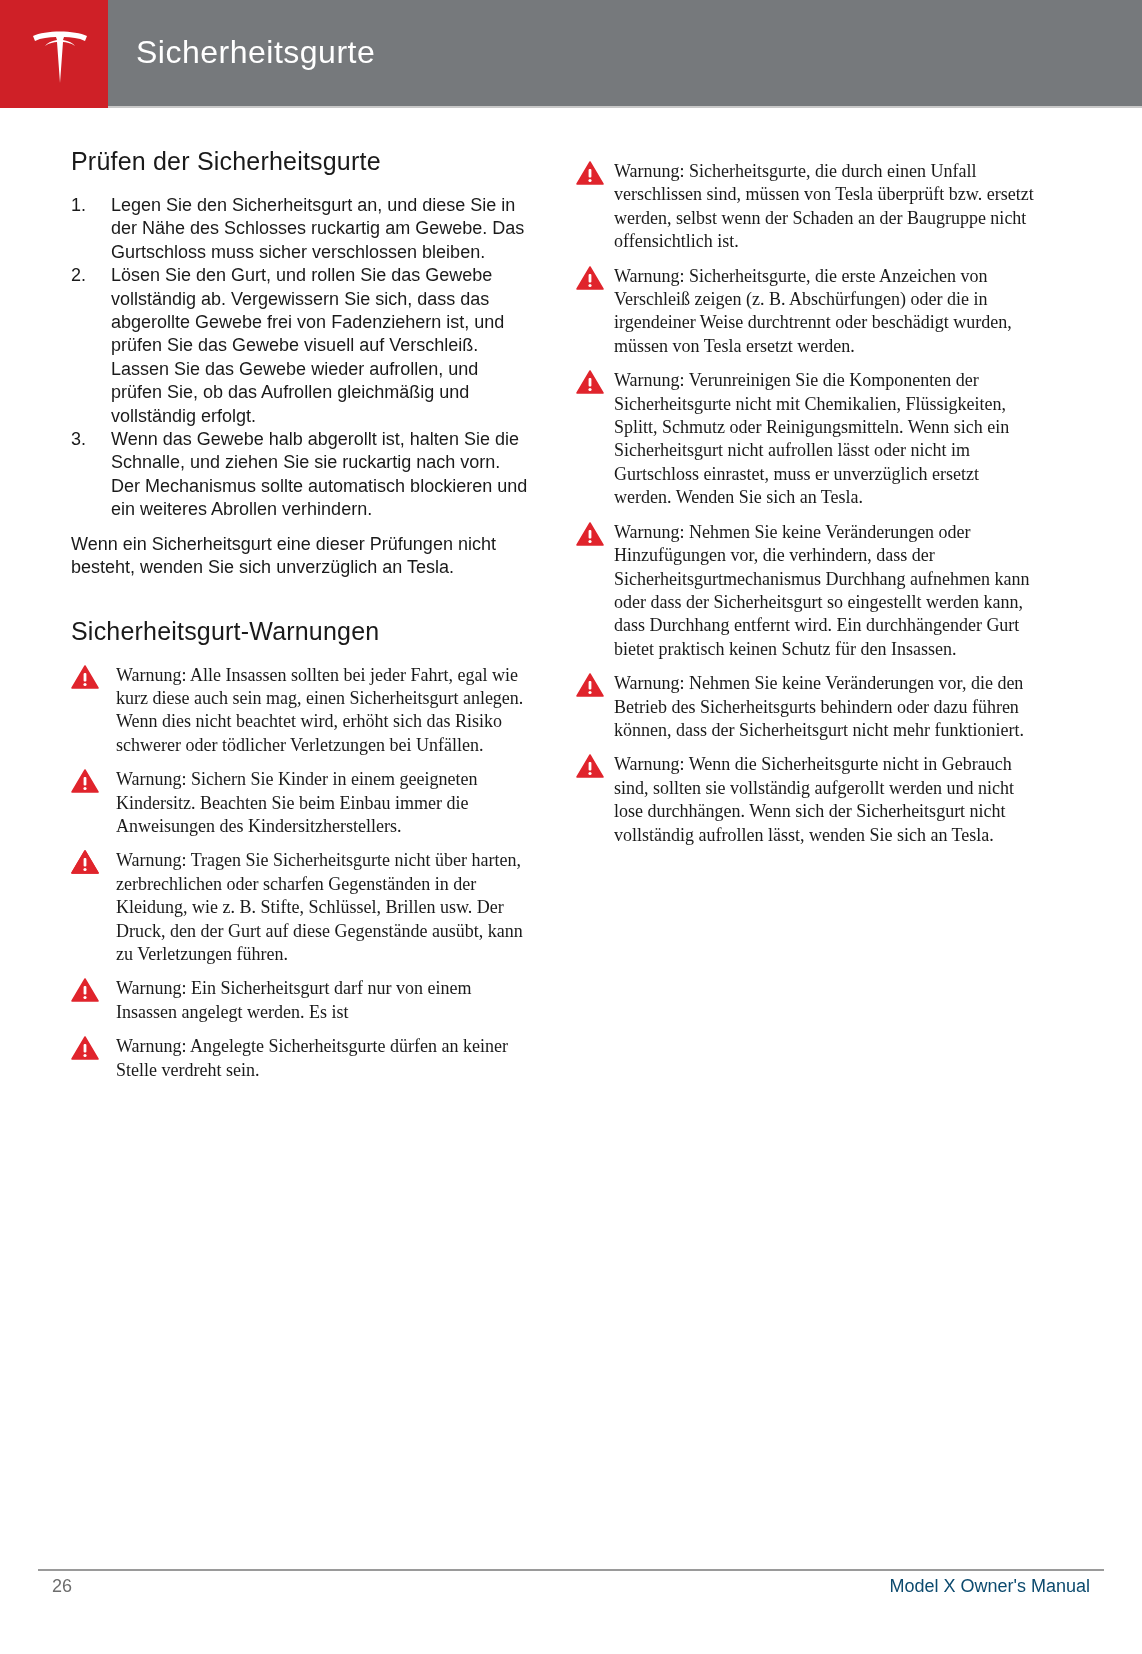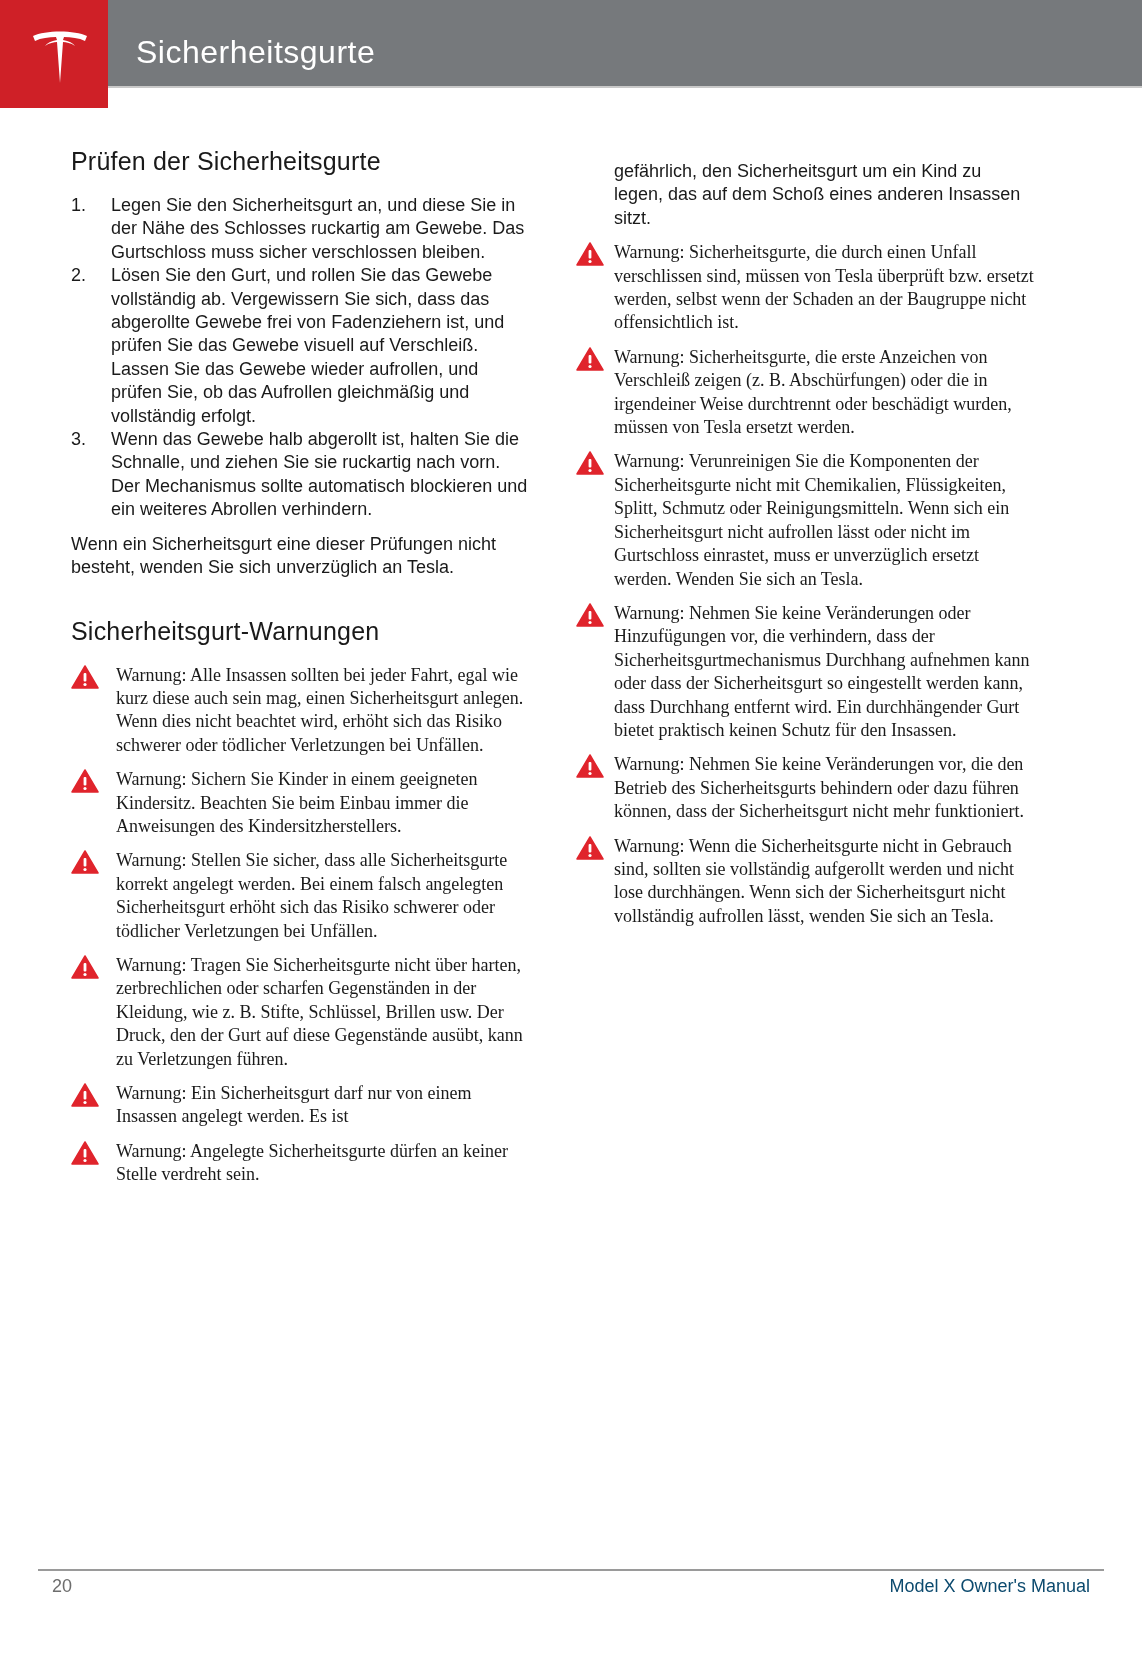--- a/index.html
+++ b/index.html
@@ -1,18 +1,18 @@
 <!DOCTYPE html>
 <html><head>
 <meta charset="utf-8">
 <style>
   html, body { margin: 0; padding: 0; background: #ffffff; }
   body { width: 1142px; height: 1654px; position: relative; overflow: hidden;
          font-family: "Liberation Sans", "DejaVu Sans", sans-serif; color: #1a1a1a; }
-  .header { position: absolute; left: 0; top: 0; width: 1142px; height: 88px; background: #76797c;
+  .header { position: absolute; left: 0; top: 0; width: 1142px; height: 108px; background: #76797c;
             border-bottom: 2px solid #c9c9c9; box-sizing: border-box; }
   .logo-block { position: absolute; left: 0; top: 0; width: 108px; height: 108px; background: #cf2027; }
   .logo-block svg { position: absolute; left: 31px; top: 30px; width: 58px; height: 54px; }
   .header-title { position: absolute; left: 136px; top: 34px; font-size: 32px; color: #ffffff;
                   letter-spacing: 0.5px; font-weight: normal; }
   .col { position: absolute; font-size: 18px; line-height: 23.4px; }
   .col-left { left: 71px; top: 146px; width: 460px; }
   .col-right { left: 614px; top: 160px; width: 420px; }
   h2 { font-size: 25px; font-weight: normal; margin: 0 0 18px 0; line-height: 30px; letter-spacing: 0.2px; }
   p { margin: 0 0 11px 0; }
@@ -68,41 +68,40 @@
         </svg><span>Warnung: Alle Insassen sollten bei jeder Fahrt, egal wie kurz diese auch sein mag, einen Sicherheitsgurt anlegen. Wenn dies nicht beachtet wird, erhöht sich das Risiko schwerer oder tödlicher Verletzungen bei Unfällen.</span></div>
       <div class="warn"><svg class="icon" viewBox="0 0 28 24">
           <path d="M14 1 L27 23 L1 23 Z" fill="#e0242c" stroke="#e0242c" stroke-linejoin="round" stroke-width="1.5"></path>
           <rect x="12.6" y="8" width="2.8" height="8.5" rx="1" fill="#ffffff"></rect>
           <circle cx="14" cy="19.5" r="1.6" fill="#ffffff"></circle>
         </svg><span>Warnung: Sichern Sie Kinder in einem geeigneten Kindersitz. Beachten Sie beim Einbau immer die Anweisungen des Kindersitzherstellers.</span></div>
       <div class="warn"><svg class="icon" viewBox="0 0 28 24">
           <path d="M14 1 L27 23 L1 23 Z" fill="#e0242c" stroke="#e0242c" stroke-linejoin="round" stroke-width="1.5"></path>
           <rect x="12.6" y="8" width="2.8" height="8.5" rx="1" fill="#ffffff"></rect>
           <circle cx="14" cy="19.5" r="1.6" fill="#ffffff"></circle>
-        </svg><span>Warnung: Stellen Sie sicher, dass alle Sicherheitsgurte korrekt angelegt werden. Bei einem falsch angelegten Sicherheitsgurt erhöht sich das Risiko schwerer oder tödlicher Verletzungen bei Unfällen.</span></div>
+        </svg></div>
       <div class="warn"><svg class="icon" viewBox="0 0 28 24">
           <path d="M14 1 L27 23 L1 23 Z" fill="#e0242c" stroke="#e0242c" stroke-linejoin="round" stroke-width="1.5"></path>
           <rect x="12.6" y="8" width="2.8" height="8.5" rx="1" fill="#ffffff"></rect>
           <circle cx="14" cy="19.5" r="1.6" fill="#ffffff"></circle>
         </svg><span>Warnung: Tragen Sie Sicherheitsgurte nicht über harten, zerbrechlichen oder scharfen Gegenständen in der Kleidung, wie z. B. Stifte, Schlüssel, Brillen usw. Der Druck, den der Gurt auf diese Gegenstände ausübt, kann zu Verletzungen führen.</span></div>
       <div class="warn"><svg class="icon" viewBox="0 0 28 24">
           <path d="M14 1 L27 23 L1 23 Z" fill="#e0242c" stroke="#e0242c" stroke-linejoin="round" stroke-width="1.5"></path>
           <rect x="12.6" y="8" width="2.8" height="8.5" rx="1" fill="#ffffff"></rect>
           <circle cx="14" cy="19.5" r="1.6" fill="#ffffff"></circle>
         </svg><span>Warnung: Ein Sicherheitsgurt darf nur von einem Insassen angelegt werden. Es ist</span></div>
       <div class="warn"><svg class="icon" viewBox="0 0 28 24">
           <path d="M14 1 L27 23 L1 23 Z" fill="#e0242c" stroke="#e0242c" stroke-linejoin="round" stroke-width="1.5"></path>
           <rect x="12.6" y="8" width="2.8" height="8.5" rx="1" fill="#ffffff"></rect>
           <circle cx="14" cy="19.5" r="1.6" fill="#ffffff"></circle>
         </svg><span>Warnung: Angelegte Sicherheitsgurte dürfen an keiner Stelle verdreht sein.</span></div>
     </div>
 </div>
 
 <div class="col col-right">
-  <div class="cont">gefährlich, den Sicherheitsgurt um ein Kind zu legen, das auf dem Schoß eines anderen Insassen sitzt.</div>
   <div id="right-warnings">
       <div class="warn"><svg class="icon" viewBox="0 0 28 24">
           <path d="M14 1 L27 23 L1 23 Z" fill="#e0242c" stroke="#e0242c" stroke-linejoin="round" stroke-width="1.5"></path>
           <rect x="12.6" y="8" width="2.8" height="8.5" rx="1" fill="#ffffff"></rect>
           <circle cx="14" cy="19.5" r="1.6" fill="#ffffff"></circle>
         </svg><span>Warnung: Sicherheitsgurte, die durch einen Unfall verschlissen sind, müssen von Tesla überprüft bzw. ersetzt werden, selbst wenn der Schaden an der Baugruppe nicht offensichtlich ist.</span></div>
       <div class="warn"><svg class="icon" viewBox="0 0 28 24">
           <path d="M14 1 L27 23 L1 23 Z" fill="#e0242c" stroke="#e0242c" stroke-linejoin="round" stroke-width="1.5"></path>
           <rect x="12.6" y="8" width="2.8" height="8.5" rx="1" fill="#ffffff"></rect>
           <circle cx="14" cy="19.5" r="1.6" fill="#ffffff"></circle>
@@ -124,14 +123,14 @@
         </svg><span>Warnung: Nehmen Sie keine Veränderungen vor, die den Betrieb des Sicherheitsgurts behindern oder dazu führen können, dass der Sicherheitsgurt nicht mehr funktioniert.</span></div>
       <div class="warn"><svg class="icon" viewBox="0 0 28 24">
           <path d="M14 1 L27 23 L1 23 Z" fill="#e0242c" stroke="#e0242c" stroke-linejoin="round" stroke-width="1.5"></path>
           <rect x="12.6" y="8" width="2.8" height="8.5" rx="1" fill="#ffffff"></rect>
           <circle cx="14" cy="19.5" r="1.6" fill="#ffffff"></circle>
         </svg><span>Warnung: Wenn die Sicherheitsgurte nicht in Gebrauch sind, sollten sie vollständig aufgerollt werden und nicht lose durchhängen. Wenn sich der Sicherheitsgurt nicht vollständig aufrollen lässt, wenden Sie sich an Tesla.</span></div>
     </div>
 </div>
 
 <div class="footer-rule"></div>
-<div class="footer-page">20</div>
+<div class="footer-page">26</div>
 <div class="footer-manual">Model X Owner's Manual</div>
 
 </body></html>

